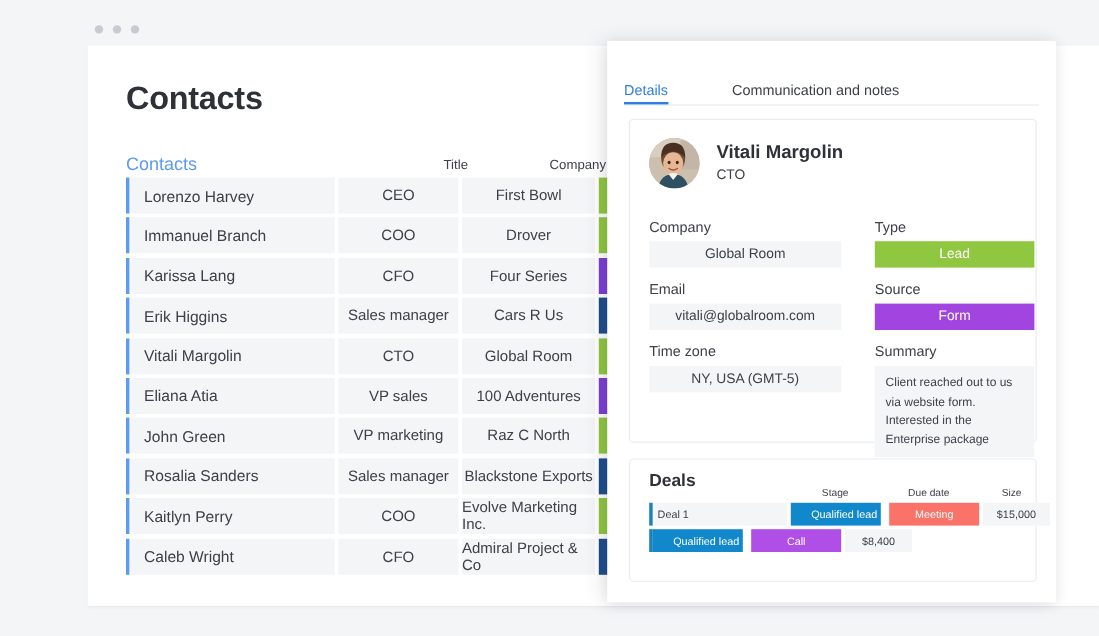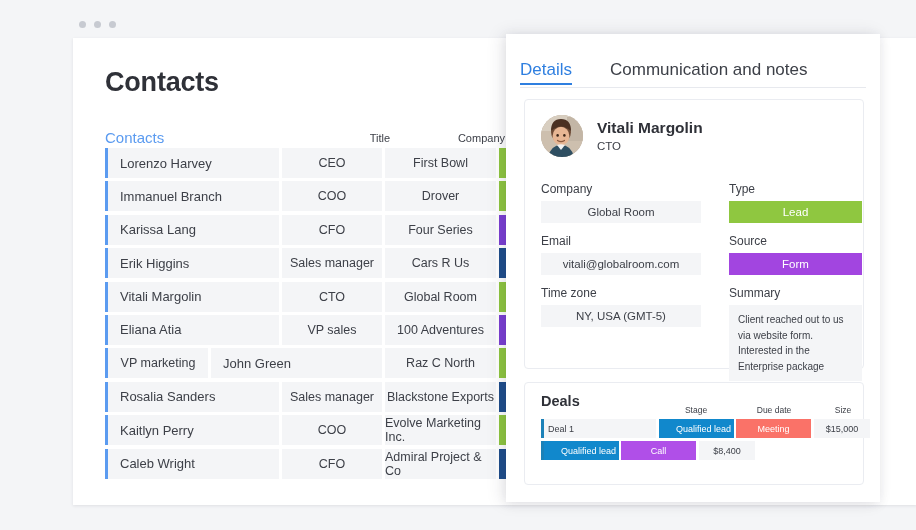--- a/index.html
+++ b/index.html
@@ -160,22 +160,22 @@
   .tabs {
     position: absolute;
     left: 14px;
     top: 22px;
     width: 346px;
     height: 31px;
     border-bottom: 1px solid #e7e9ee;
   }
   .tab {
     position: absolute;
-    top: 4px;
-    font-size: 17px;
+    top: 12px;
+    font-size: 12px;
     color: #3d4048;
     padding-bottom: 3px;
     cursor: pointer;
   }
   .tab-details {
     left: 0;
     color: #2f7fe0;
     border-bottom: 2px solid #2f7fe0;
   }
   .tab-comm { left: 90px; }
@@ -328,21 +328,21 @@
   .deal-name {
     flex: 0 0 112px;
     padding-left: 4px;
     margin-right: 3px;
   }
   .deal-stage {
     flex: 0 0 75px;
     justify-content: center;
     color: #ffffff;
     background: #1188cc;
-    margin-right: 2px;
+    margin-right: 7px;
     padding-left: 14px;
   }
   .deal-due {
     flex: 0 0 75px;
     justify-content: center;
     color: #ffffff;
     margin-right: 3px;
   }
   .deal-size {
     flex: 0 0 56px;
@@ -411,22 +411,22 @@
           </div>
           <div class="row">
             <div class="accent" style="background: rgb(91, 155, 240);"></div>
             <div class="cell cell-name">Eliana Atia</div>
             <div class="cell cell-title">VP sales</div>
             <div class="cell cell-company">100 Adventures</div>
             <div class="cell cell-type" style="background: rgb(123, 63, 212);">Customer</div>
           </div>
           <div class="row">
             <div class="accent" style="background: rgb(91, 155, 240);"></div>
+            <div class="cell cell-name">John Green</div>
             <div class="cell cell-title">VP marketing</div>
-            <div class="cell cell-name">John Green</div>
             <div class="cell cell-company">Raz C North</div>
             <div class="cell cell-type" style="background: rgb(143, 199, 64);">Lead</div>
           </div>
           <div class="row">
             <div class="accent" style="background: rgb(91, 155, 240);"></div>
             <div class="cell cell-name">Rosalia Sanders</div>
             <div class="cell cell-title">Sales manager</div>
             <div class="cell cell-company">Blackstone Exports</div>
             <div class="cell cell-type" style="background: rgb(31, 78, 140);">Vendor</div>
           </div>

